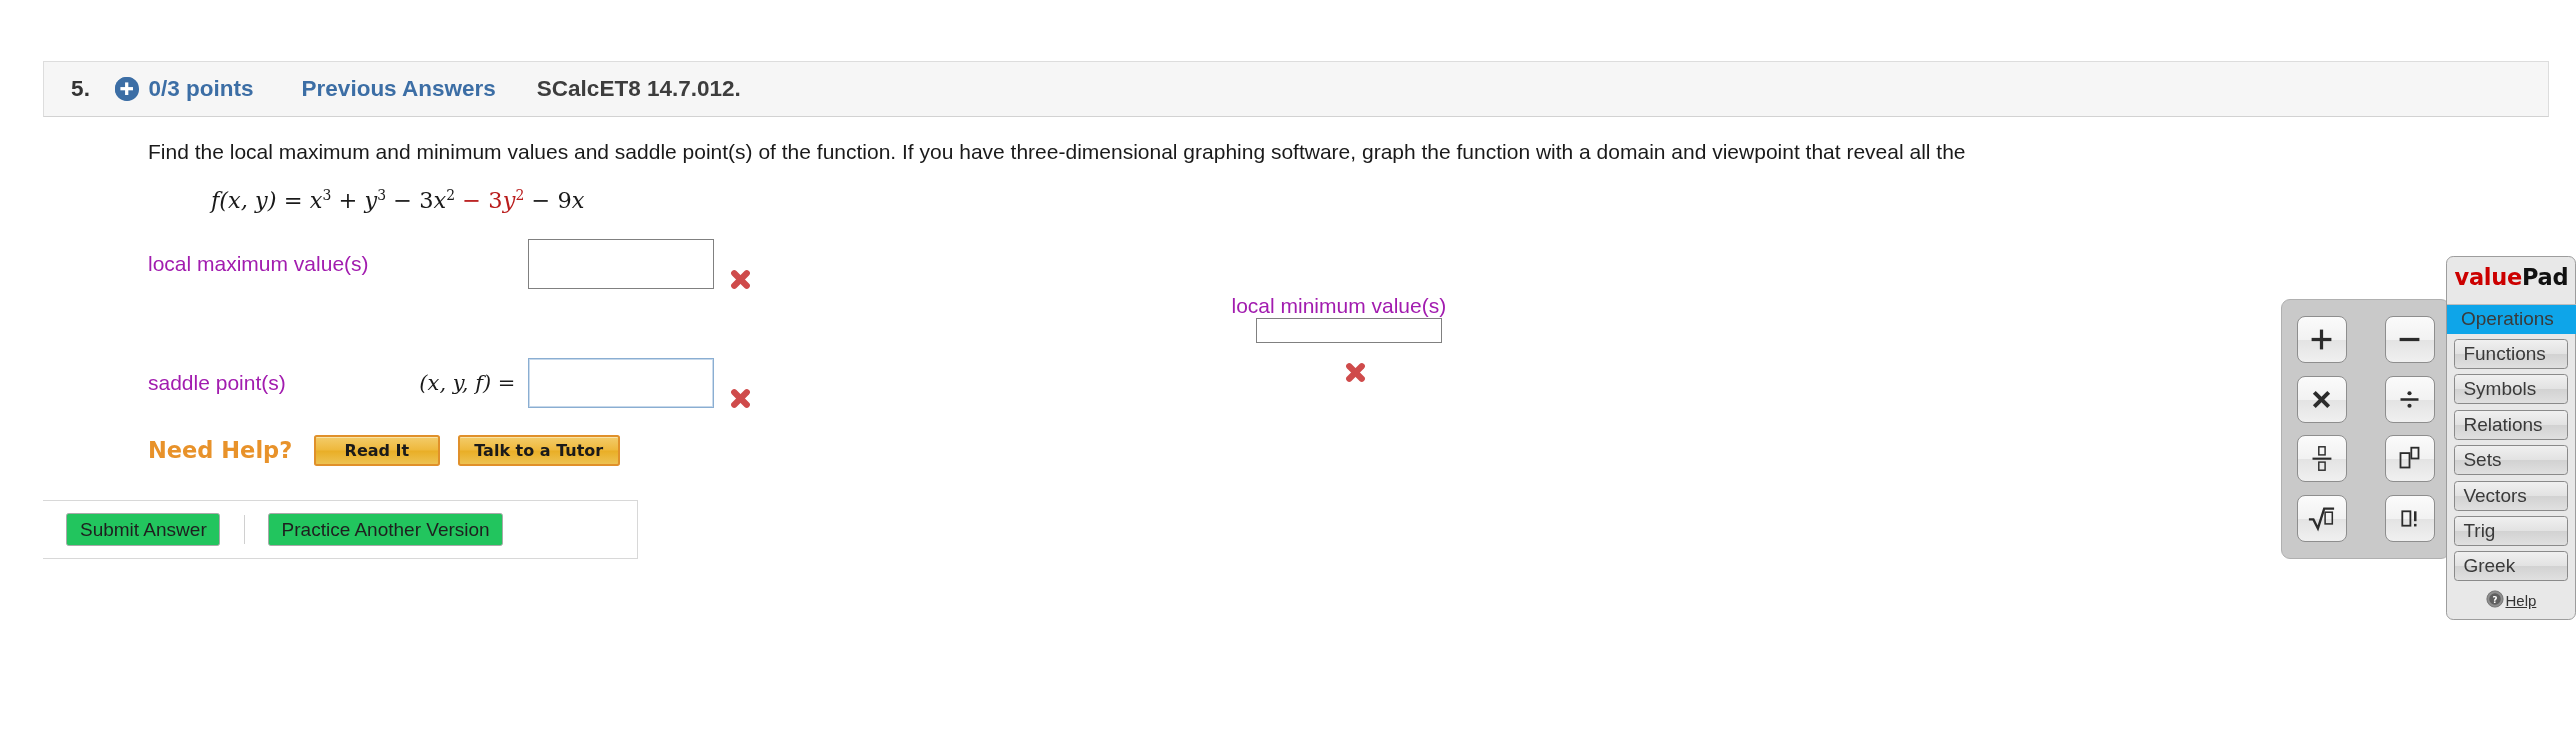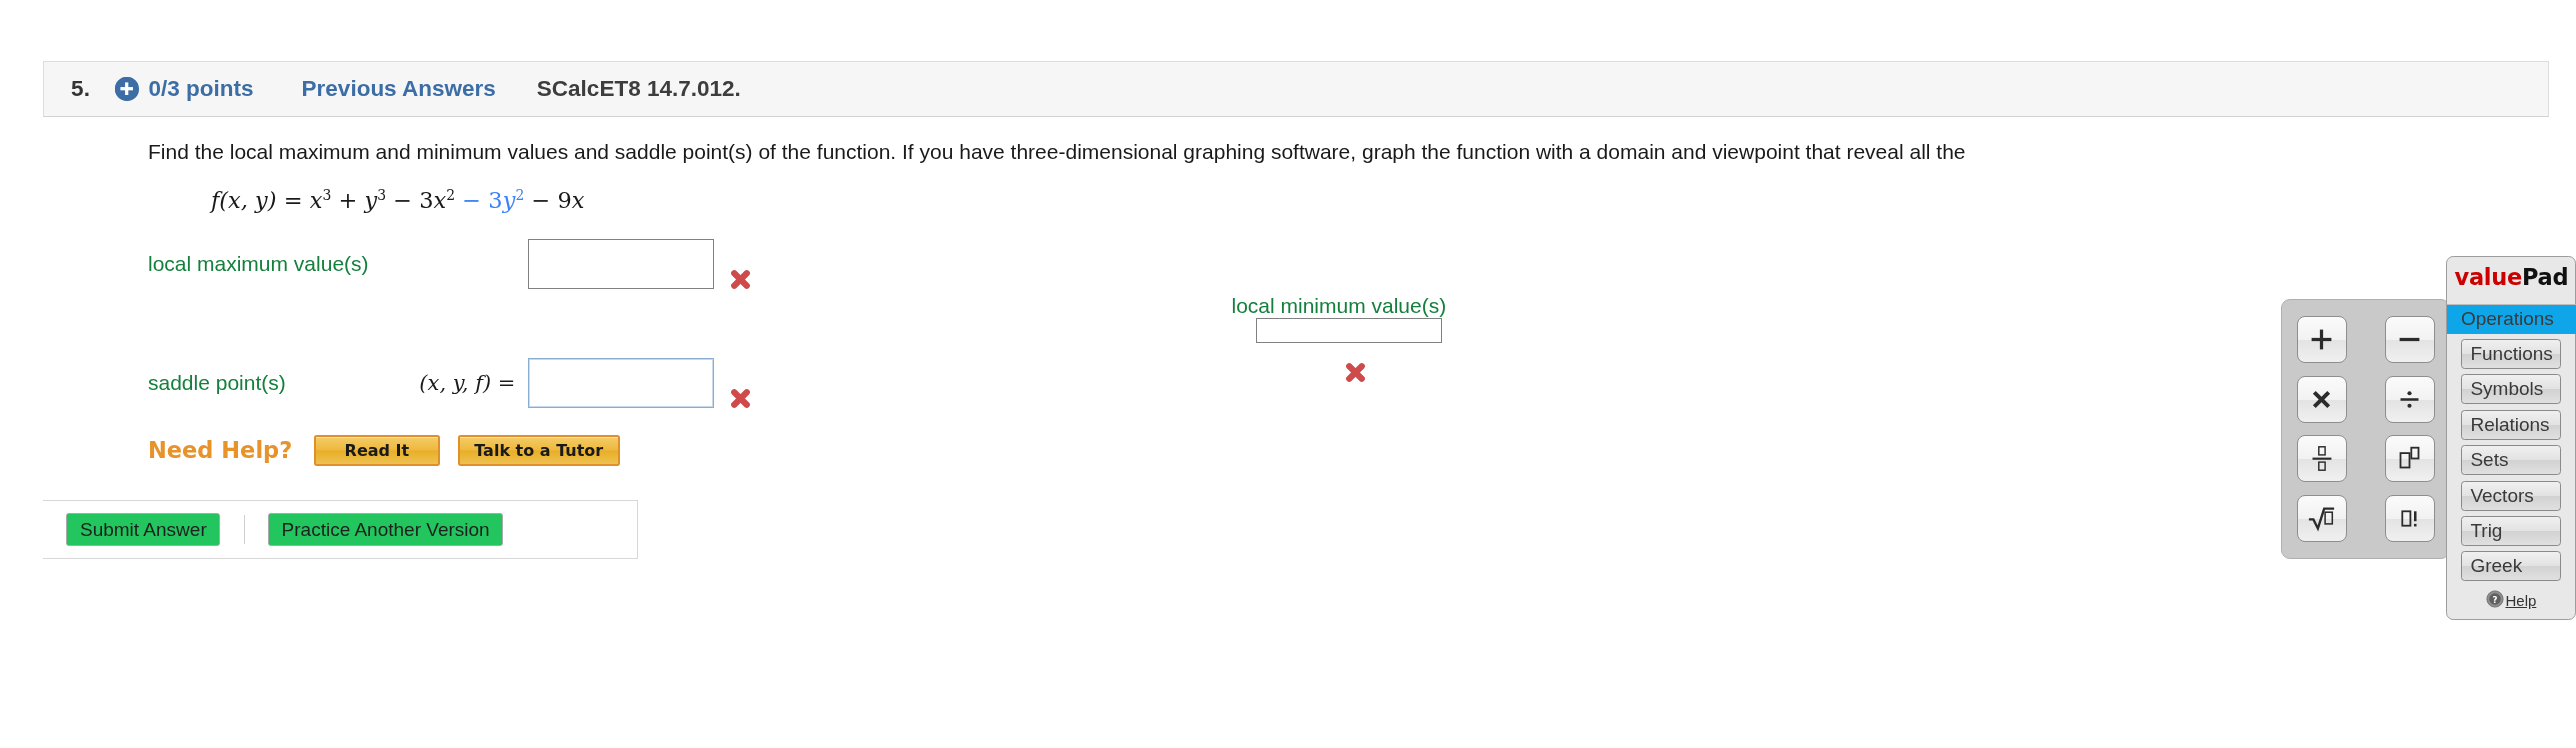--- a/index.html
+++ b/index.html
@@ -126,37 +126,37 @@
     color: #1a1a1a;
     font-family: "DejaVu Serif", serif;
     white-space: nowrap;
   }
   .mi { font-style: italic; font-family: "DejaVu Serif", serif; }
   .func-expr sup {
     font-size: 0.62em;
     vertical-align: super;
     line-height: 0;
   }
-  .red { color: #3b82f6; }
+  .red { color: #b91c1c; }
 
   
   .answer-row {
     position: relative;
     height: 58px;
     margin-left: 105px;
     display: flex;
     align-items: center;
   }
   #row-max  { margin-top: 21.6px; }
   #row-min  { margin-top: 1.8px; flex-direction: column; }
   #row-sad  { margin-top: 1.8px; }
 
   .answer-label {
     font-size: 21px;
-    color: #15803d;
+    color: #a21caf;
     width: 234px;
     flex: 0 0 auto;
   }
   .tuple-label {
     font-size: 21px;
     color: #1a1a1a;
     font-family: "DejaVu Serif", serif;
     width: 146px;
     flex: 0 0 auto;
     text-align: right;
@@ -308,21 +308,21 @@
     font-weight: bold;
     padding: 7.2px 0 8px 0;
     font-family: "DejaVu Sans", sans-serif;
     letter-spacing: -0.3px;
     color: #111111;
   }
   #calcpad-title .calc { color: #cc0000; }
   .cat-btn {
     box-sizing: border-box;
     display: block;
-    width: 100px;
+    width: 114px;
     margin: 5.4px auto 0 auto;
     height: 30px;
     line-height: 28px;
     background: linear-gradient(to bottom, #f0f0f0 0%, #e2e2e2 50%, #d2d2d2 51%, #e0e0e0 100%);
     border: 0.9px solid #8a8a8a;
     border-radius: 3.6px;
     font-size: 19px;
     color: #3a3a3a;
     padding-left: 8px;
     cursor: pointer;

